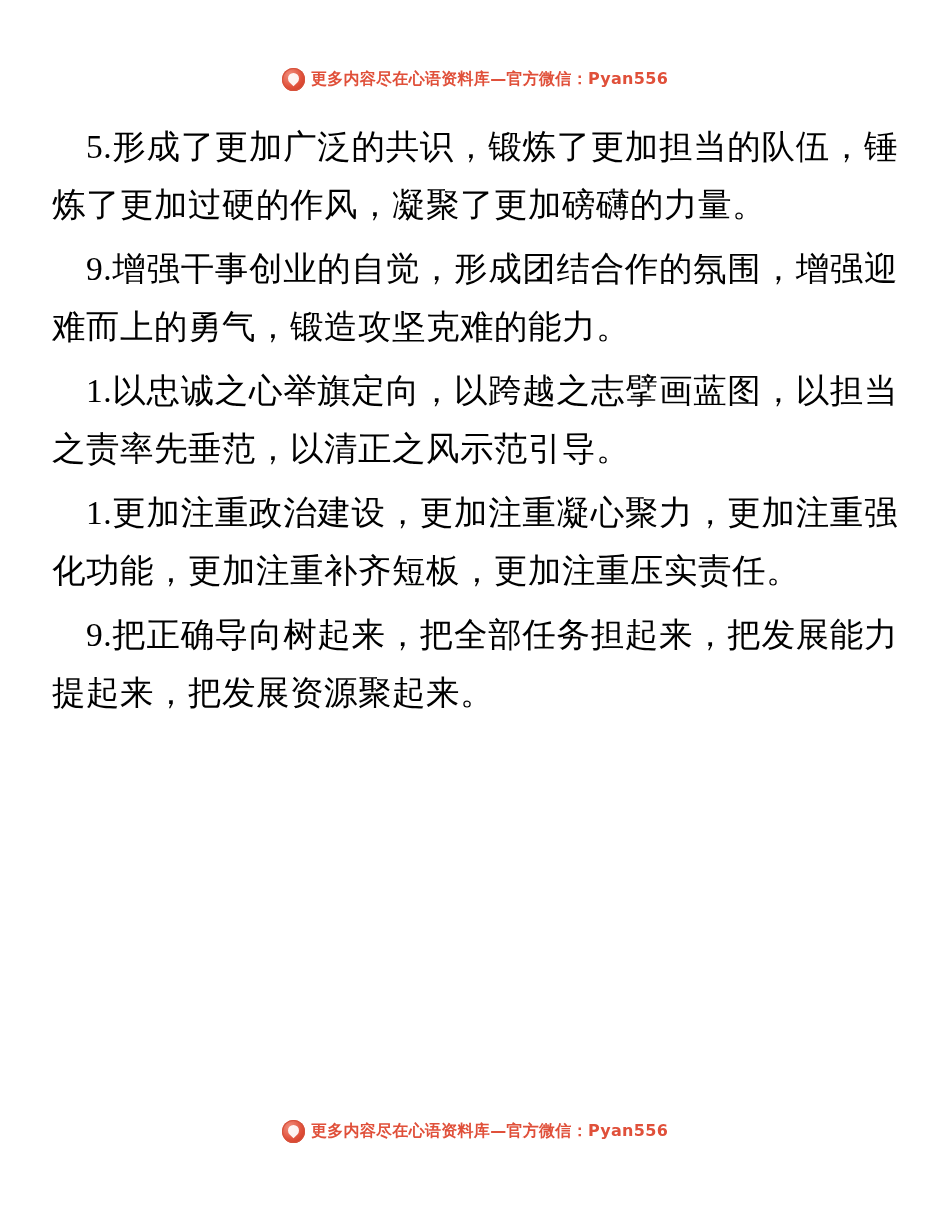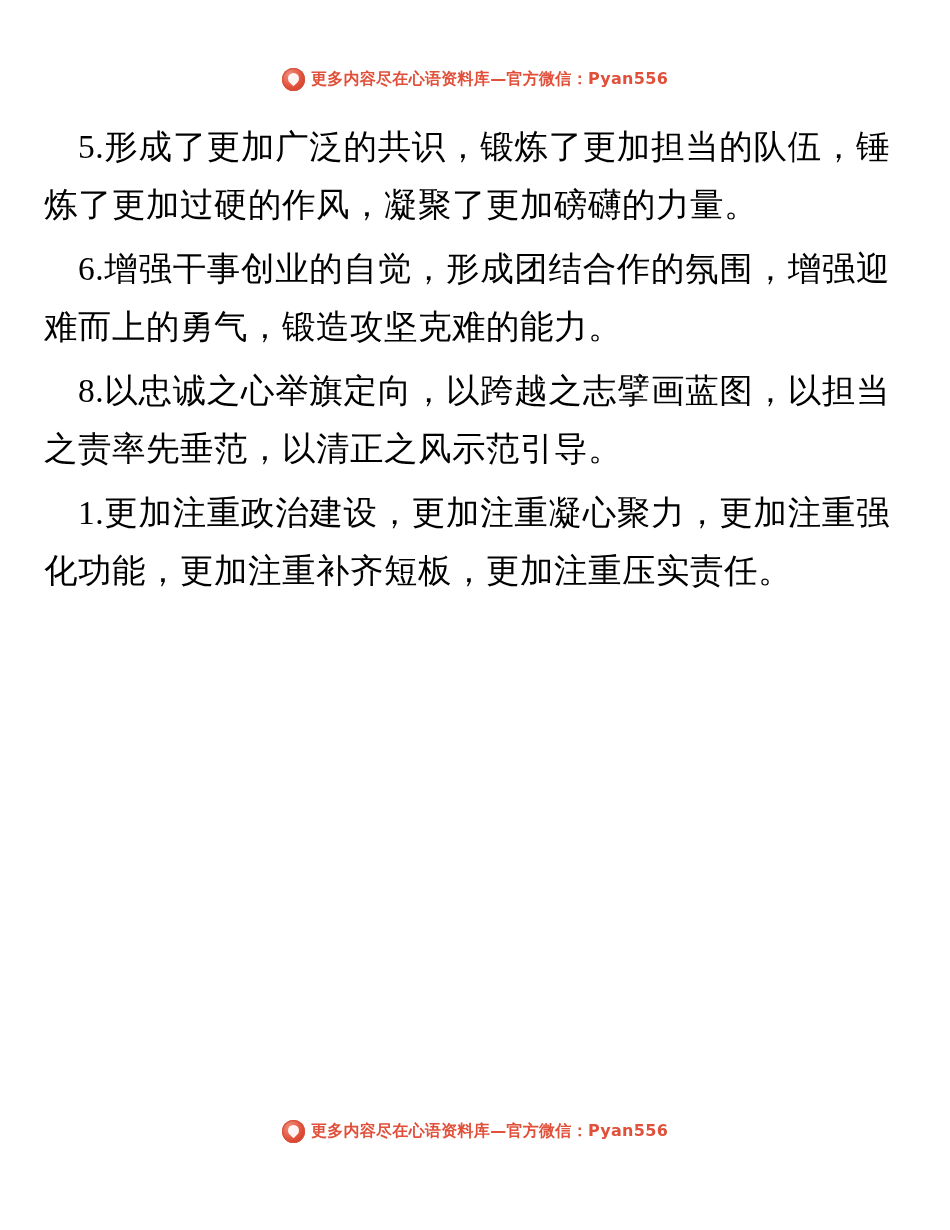--- a/index.html
+++ b/index.html
@@ -66,21 +66,21 @@
     font-size: 16px;
     font-weight: bold;
     color: #e0503a;
     letter-spacing: .3px;
     white-space: nowrap;
   }
 
   
   .content {
     position: absolute;
-    left: 44px;
+    left: 52px;
     top: 118px;
     width: 846px;
   }
   p.para {
     margin: 0 0 6px 0;
     font-size: 33.5px;
     line-height: 58px;
     text-indent: 34px;
     letter-spacing: 0.5px;
     text-align: justify;
@@ -97,23 +97,24 @@
 
 <div class="page">
 
   <div class="banner banner-top">
     <span class="banner-logo"></span>
     <span class="banner-text">更多内容尽在心语资料库—官方微信：Pyan556</span>
   </div>
 
   <div class="content">
     <p class="para">5.形成了更加广泛的共识，锻炼了更加担当的队伍，锤炼了更加过硬的作风，凝聚了更加磅礴的力量。</p>
-    <p class="para">6.增强干事创业的自觉，形成团结合作的氛围，增强迎难而上的勇气，锻造攻坚克难的能力。</p>
-    <p class="para">8.以忠诚之心举旗定向，以跨越之志擘画蓝图，以担当之责率先垂范，以清正之风示范引导。</p>
+    <p class="para">9.增强干事创业的自觉，形成团结合作的氛围，增强迎难而上的勇气，锻造攻坚克难的能力。</p>
+    <p class="para">1.以忠诚之心举旗定向，以跨越之志擘画蓝图，以担当之责率先垂范，以清正之风示范引导。</p>
     <p class="para">1.更加注重政治建设，更加注重凝心聚力，更加注重强化功能，更加注重补齐短板，更加注重压实责任。</p>
+    <p class="para">9.把正确导向树起来，把全部任务担起来，把发展能力提起来，把发展资源聚起来。</p>
   </div>
 
   <div class="banner banner-bottom">
     <span class="banner-logo"></span>
     <span class="banner-text">更多内容尽在心语资料库—官方微信：Pyan556</span>
   </div>
 
 </div>
 
 </body></html>

